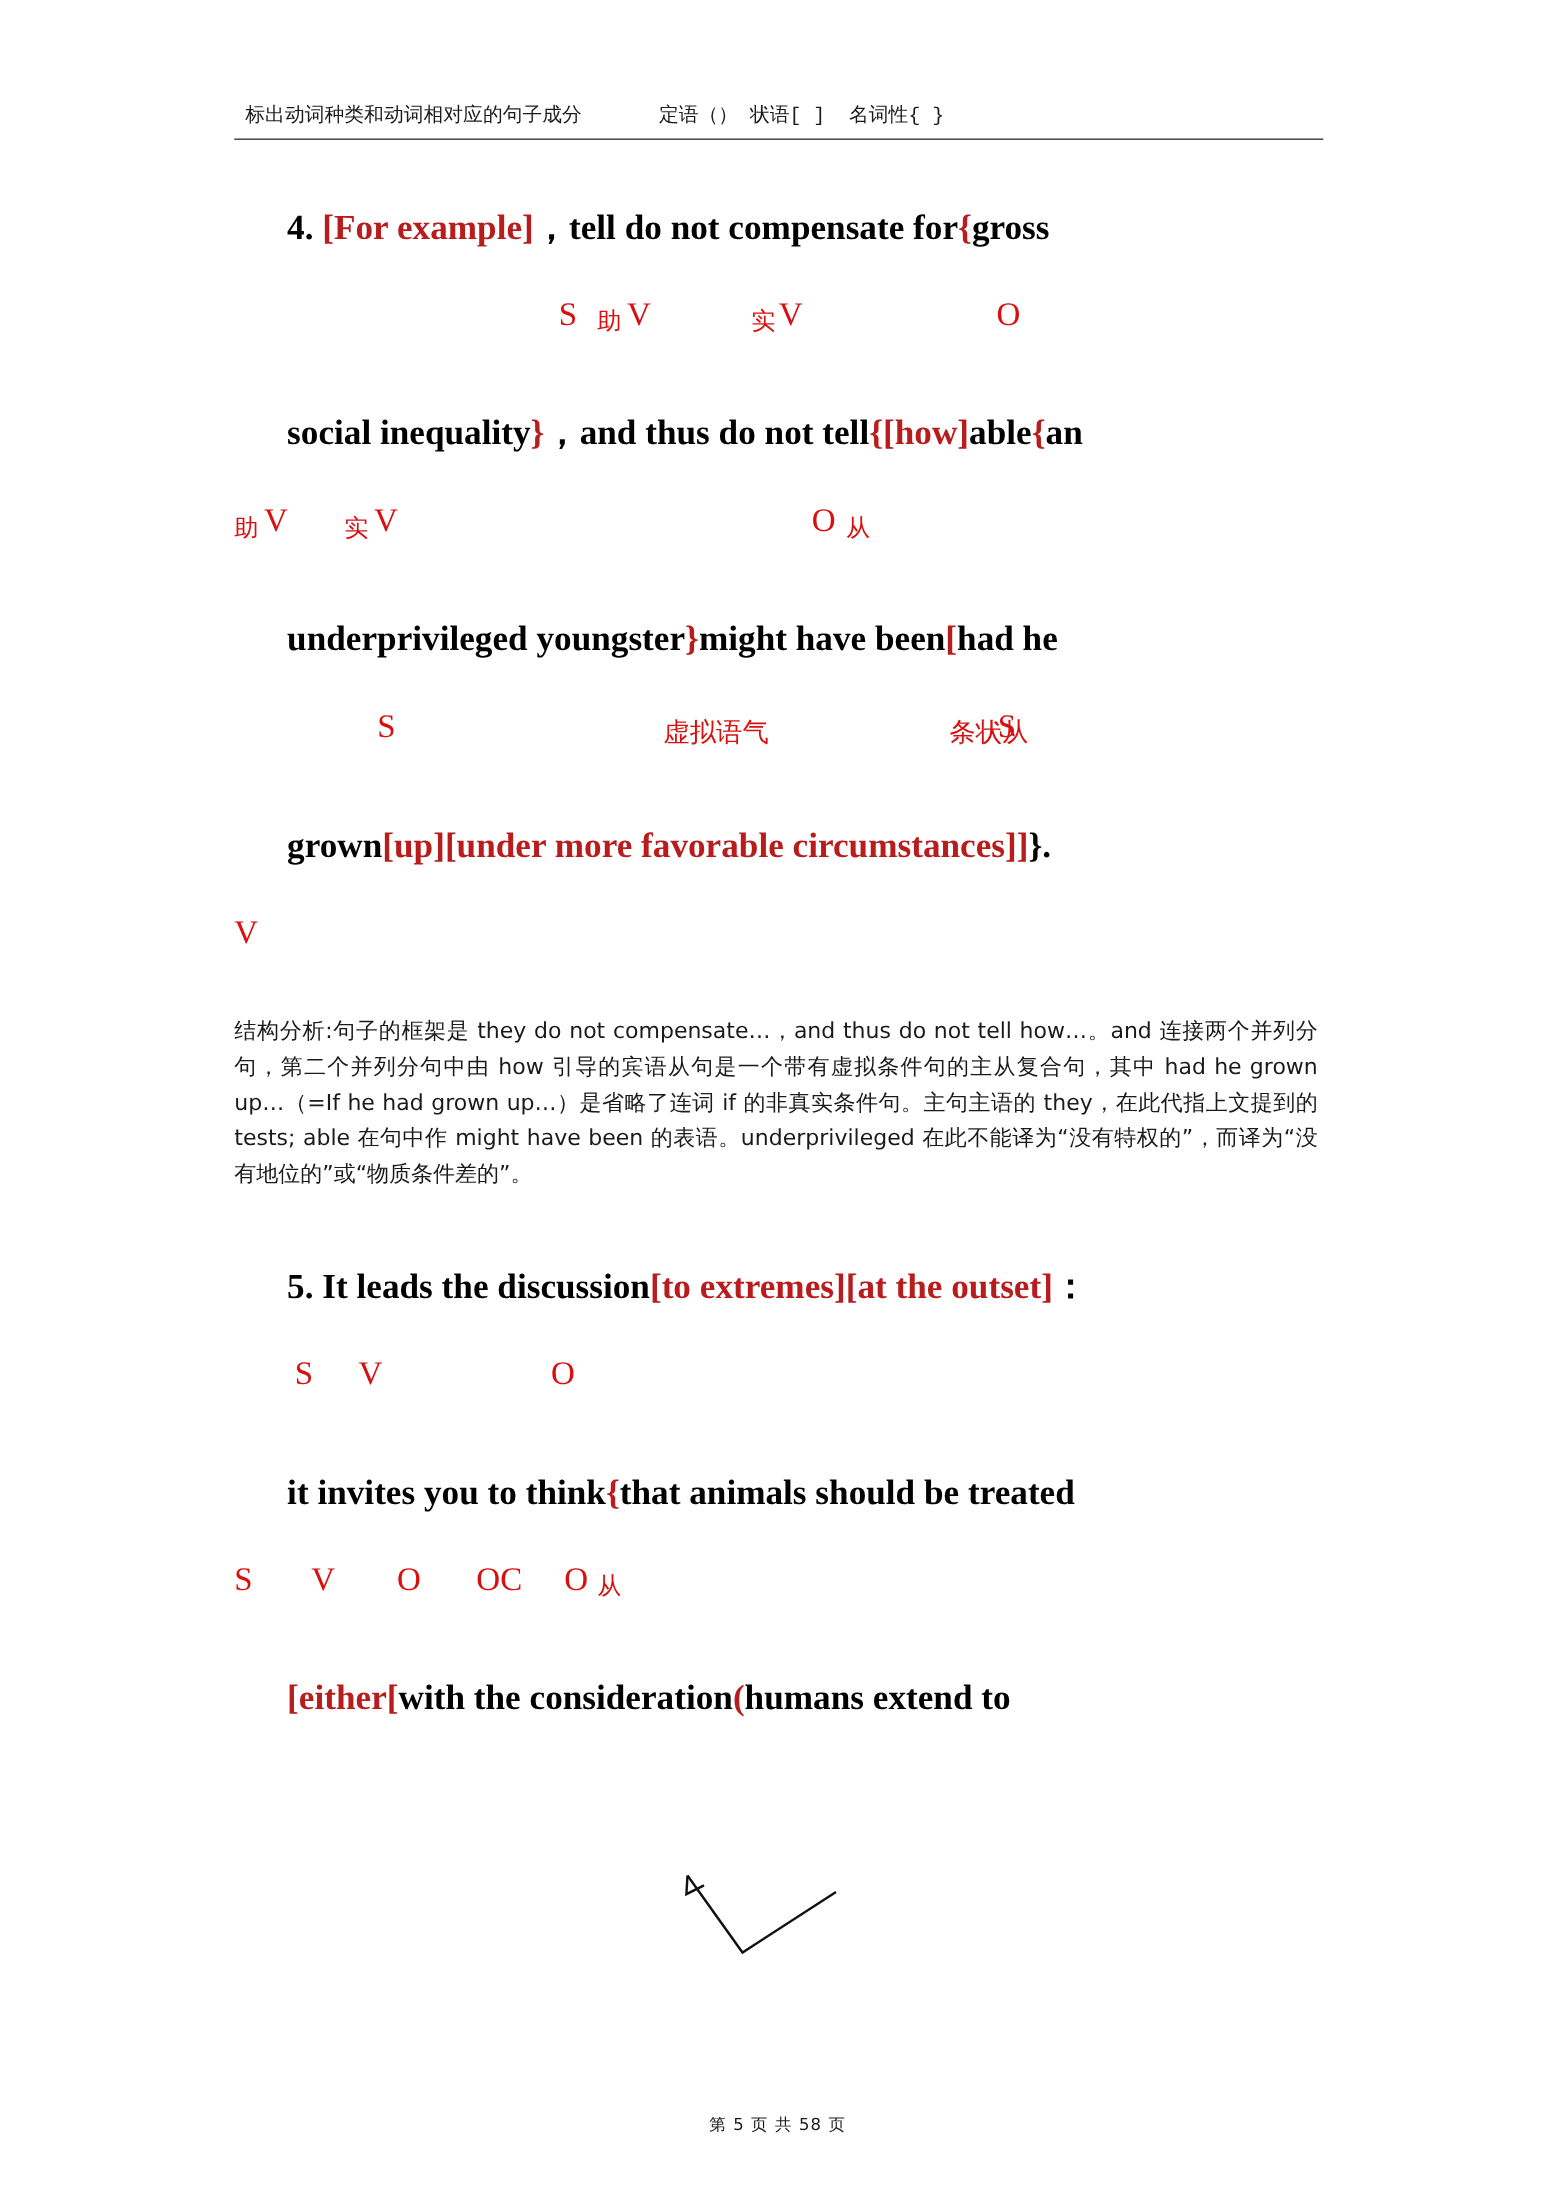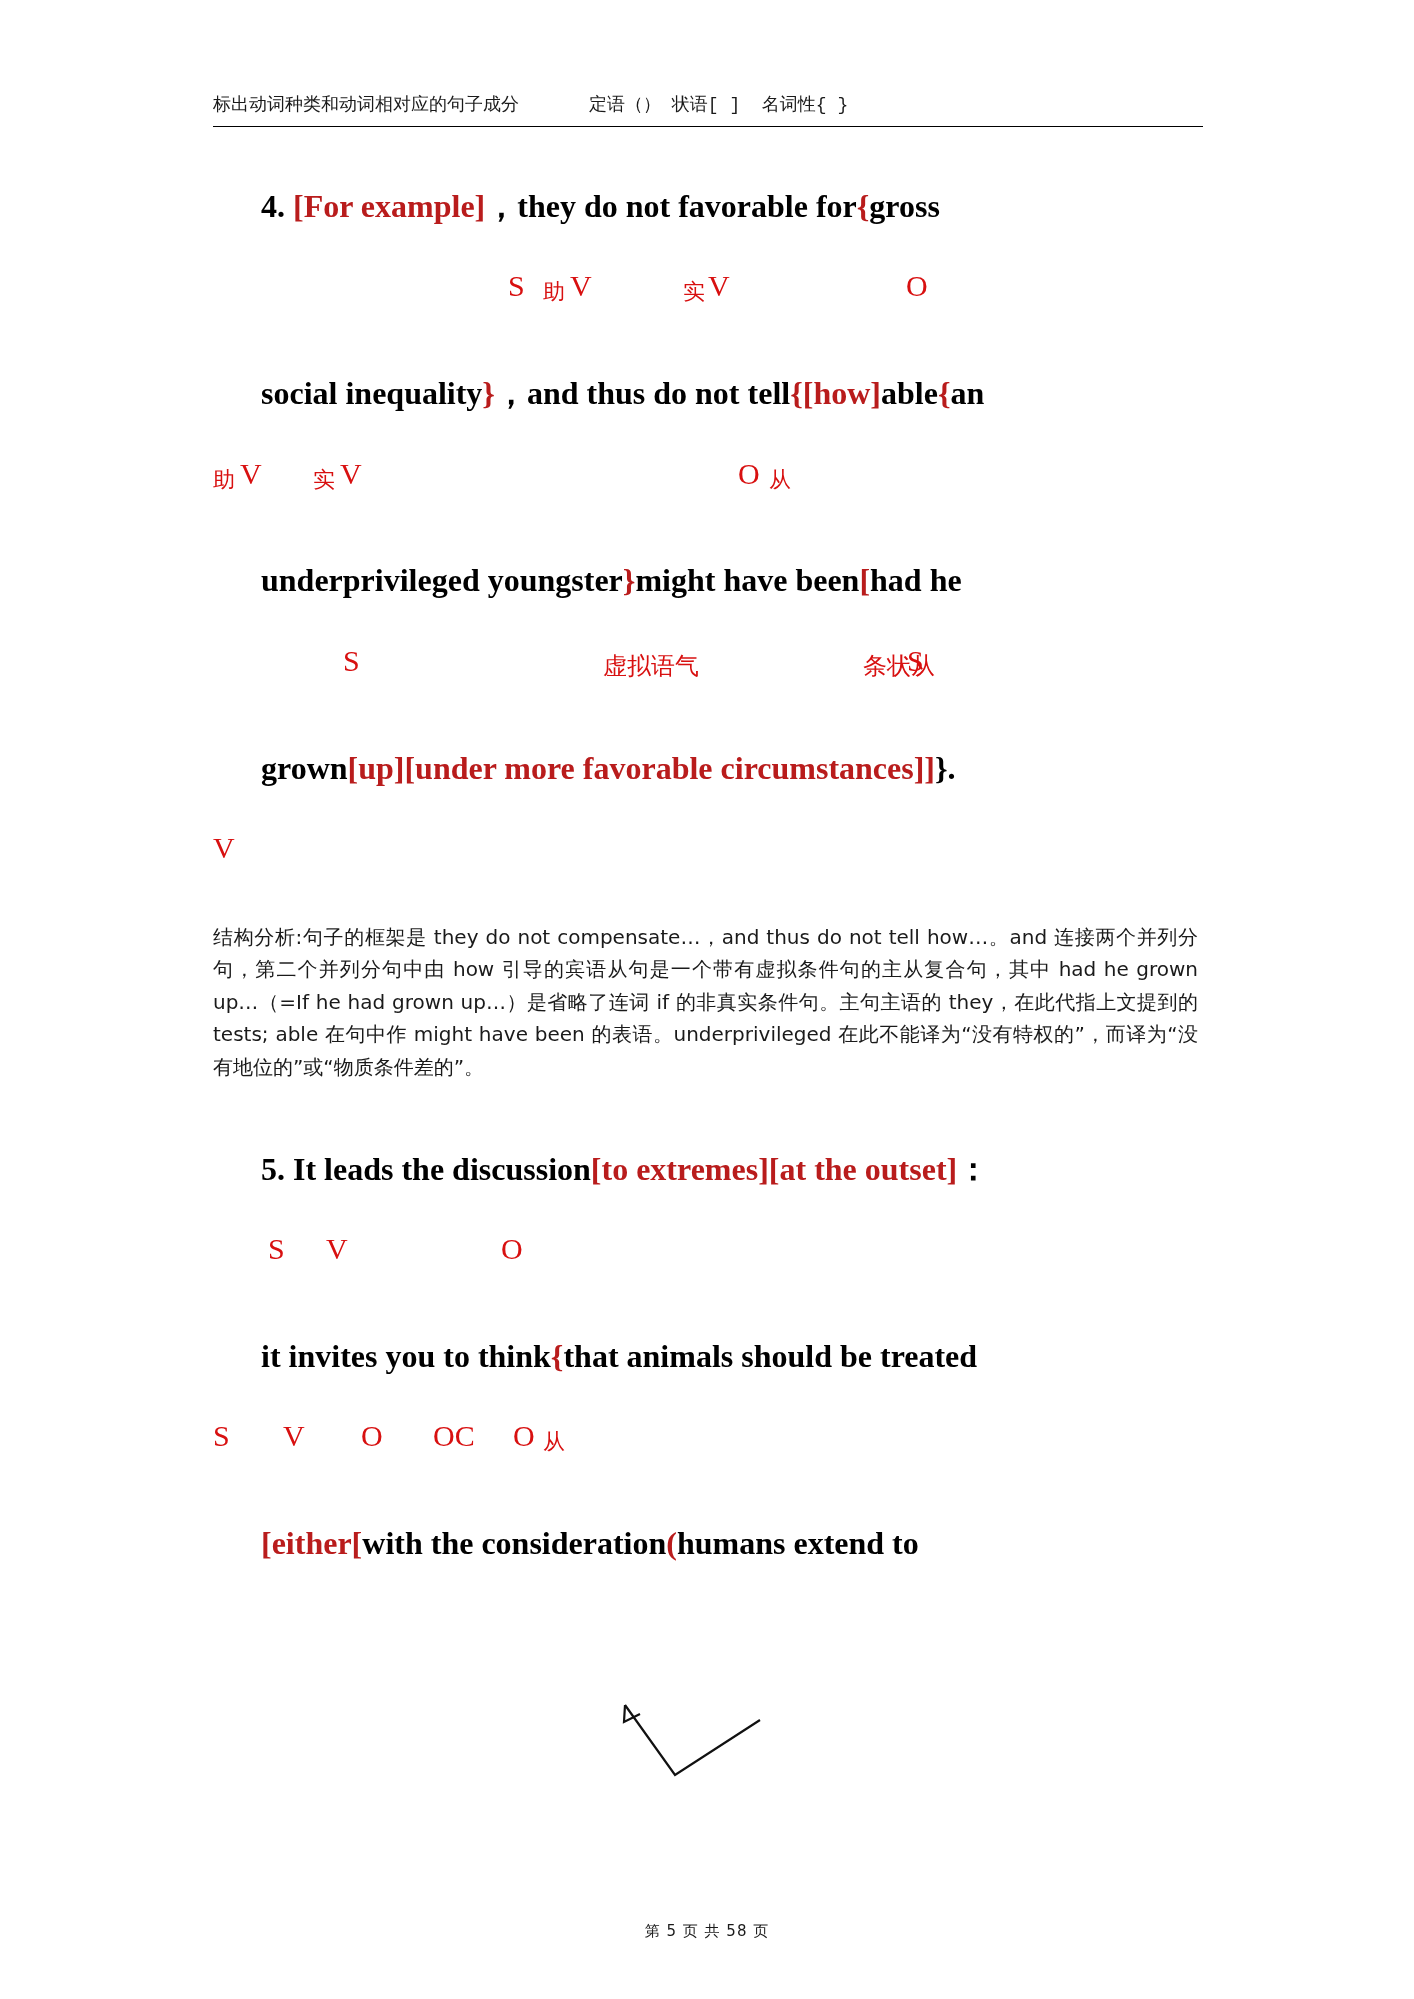--- a/index.html
+++ b/index.html
@@ -30,20 +30,21 @@
     width: 990px;
     display: flex;
     align-items: baseline;
     font-family: "DejaVu Sans", sans-serif;
     font-size: 18px;
     color: #1a1a1a;
     padding-bottom: 10px;
     border-bottom: 1.5px solid #000000;
   }
   .header-left {
+    margin-left: 10px;
   }
   .header-right {
     margin-left: 70px;
     white-space: pre;
     font-family: Liberation Mono, monospace;
   }
   
   .content {
     position: absolute;
     top: 150px;
@@ -116,21 +117,21 @@
 <div class="page">
 
   <div class="header">
     <span class="header-left">标出动词种类和动词相对应的句子成分</span>
     <span class="header-right">定语（） 状语[ ]  名词性{ }</span>
   </div>
 
   <div class="content">
 
     <div class="line">
-      <span class="blk">4. </span><span class="red">[For example]</span><span>，they do not favorable for</span><span class="red">{</span><span>gross</span>
+      <span class="blk">4. </span><span class="red">[For example]</span><span>，tell do not compensate for</span><span class="red">{</span><span>gross</span>
     </div>
 
     <div class="ann">
       <span style="left:295px;">S</span>
       <span class="cn" style="left:330px; top:8px;">助</span>
       <span style="left:357px;">V</span>
       <span class="cn" style="left:470px; top:8px;">实</span>
       <span style="left:495px;">V</span>
       <span style="left:693px;">O</span>
     </div>

